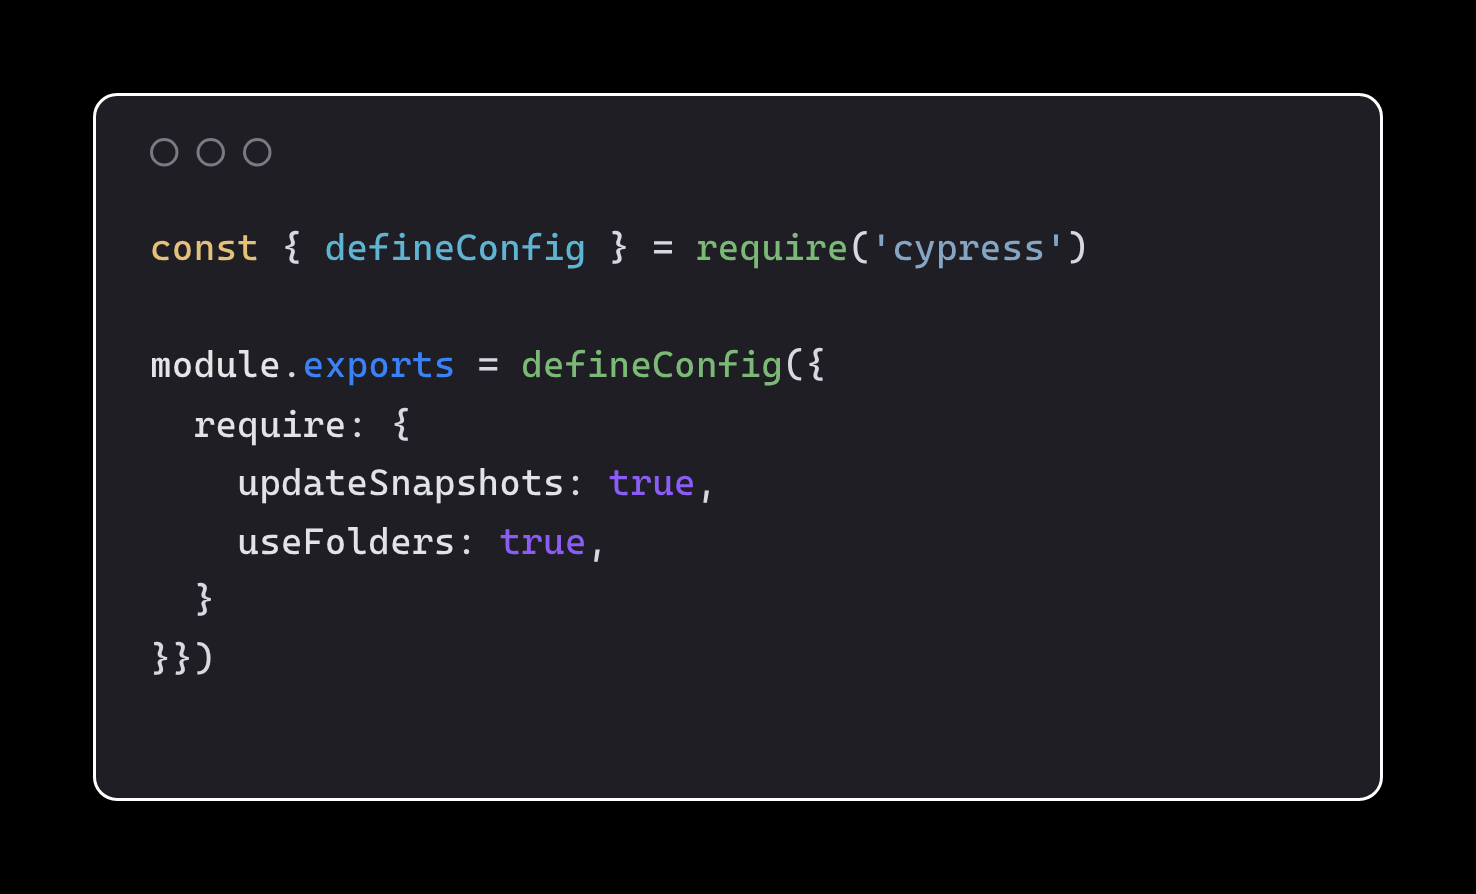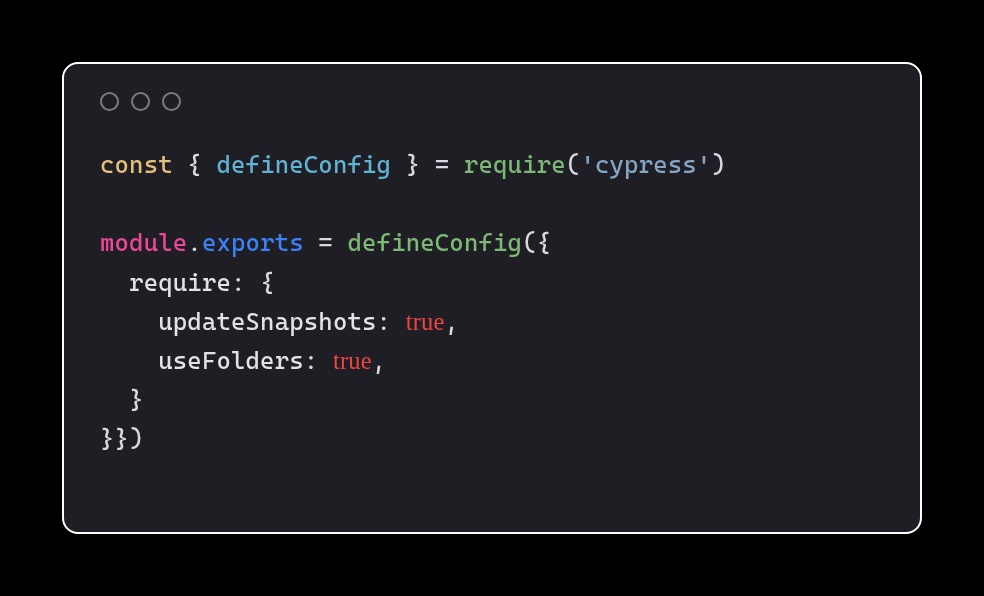--- a/index.html
+++ b/index.html
@@ -37,25 +37,25 @@
       line-height: 1.6;
       white-space: pre;
       letter-spacing: 0.2px;
     }
     .tok-keyword { color: #e5c07b; text-align: center; }
     .tok-punct   { color: #d6d9df; }
     .tok-def     { color: #5fb3d3; }
     .tok-assign  { color: #d6d9df; }
     .tok-call    { color: #7cb977; }
     .tok-string  { color: #85a5c4; }
-    .tok-module  { color: #ec4899; }
+    .tok-module  { color: #e5e5e5; }
     .tok-prop    { color: #3b82f6; }
     .tok-callfn  { color: #7cb977; }
     .tok-key     { color: #e1e3e8; }
-    .tok-bool    { color: #ef4444; font-family: Liberation Serif, serif; }
+    .tok-bool    { color: #8b5cf6; }
   </style>
 </head>
 <body>
 
 <div class="window">
   <div class="traffic-lights">
     <div class="traffic-light"></div>
     <div class="traffic-light"></div>
     <div class="traffic-light"></div>
   </div>

